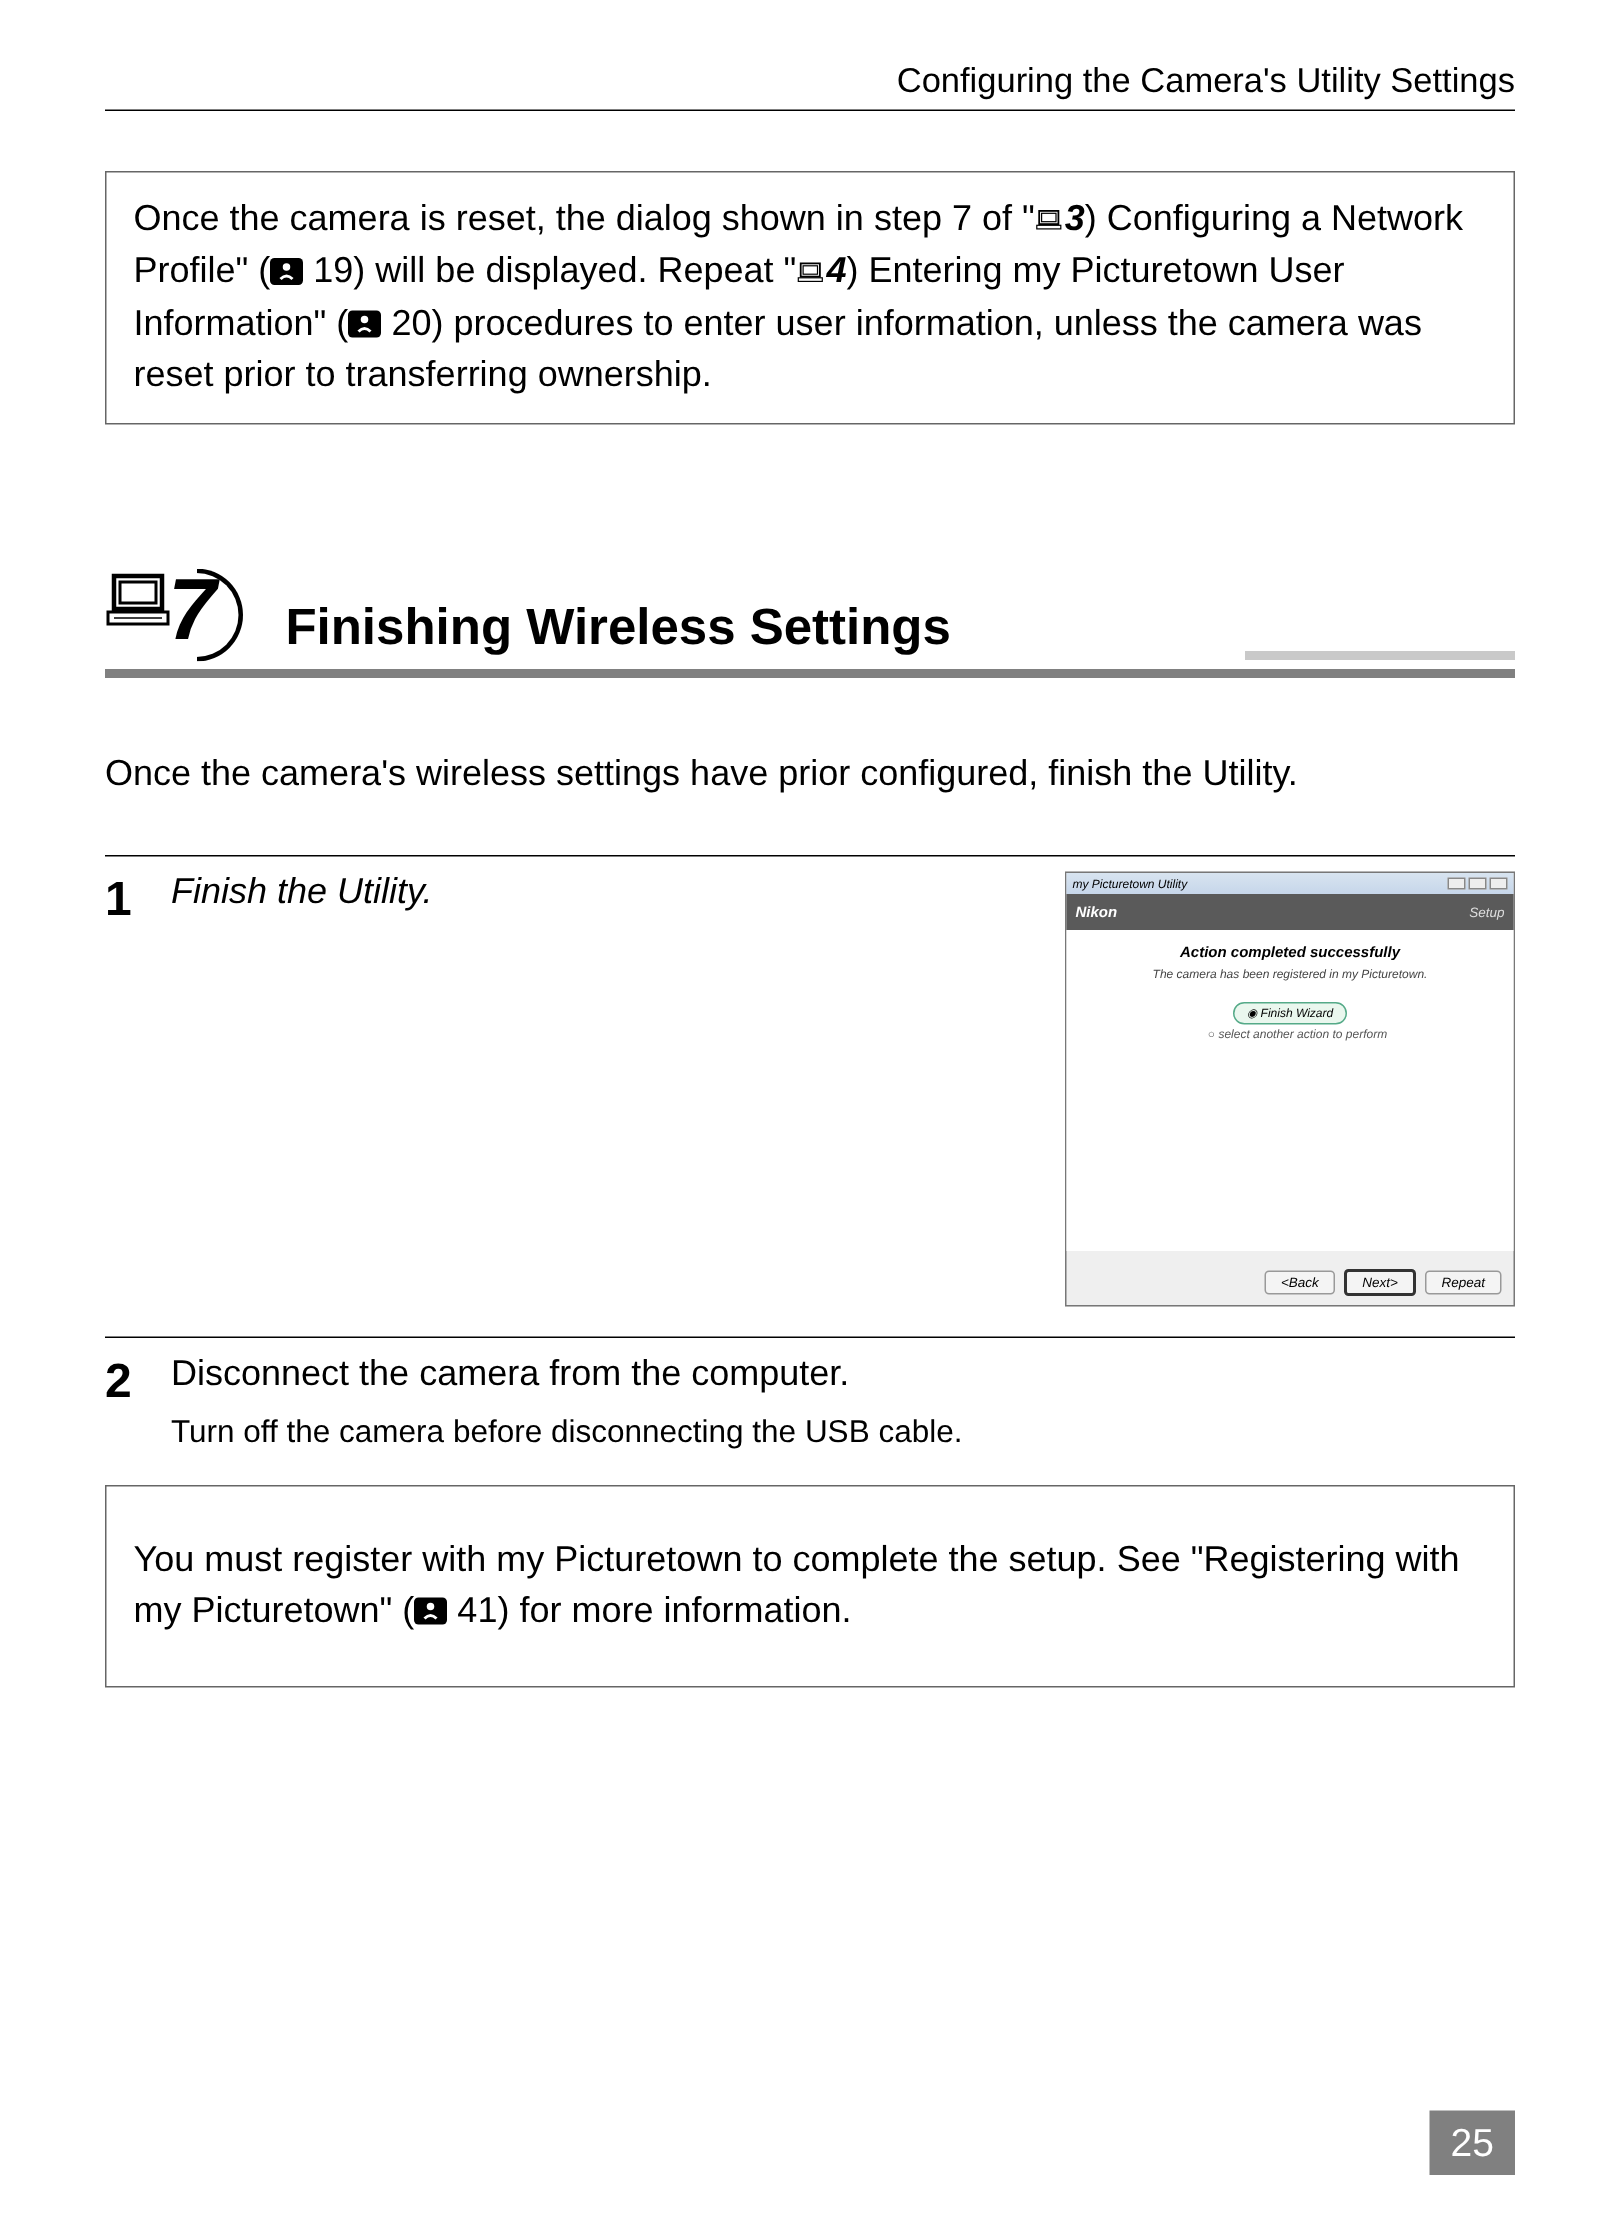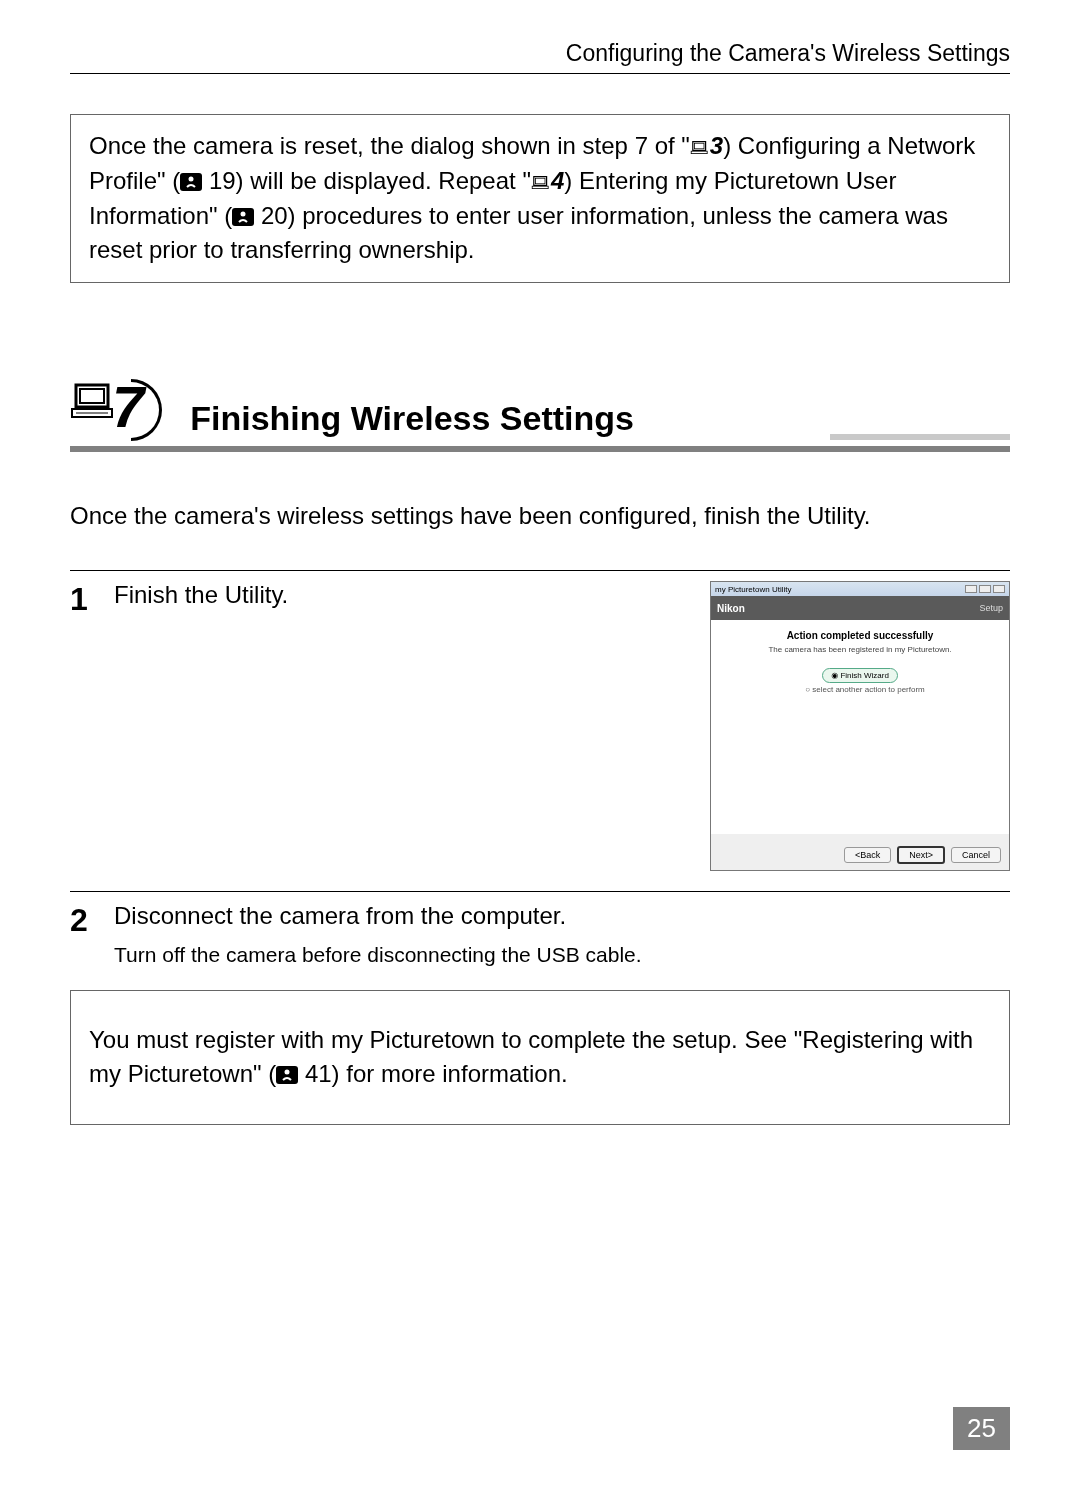--- a/index.html
+++ b/index.html
@@ -111,20 +111,21 @@
     font-size: 24px;
     margin-bottom: 10px;
   }
   .step-desc {
     font-size: 21px;
     line-height: 1.4;
   }
   .step-content {
     display: flex;
     gap: 20px;
+    font-style: italic;
   }
   .step-text { flex: 1; }
   .dialog-thumb {
     width: 300px;
     height: 290px;
     border: 1px solid #777;
     background: #efefef;
     font-size: 9px;
     position: relative;
     flex-shrink: 0;
@@ -218,21 +219,21 @@
     color: #fff;
     font-size: 26px;
     padding: 6px 14px;
   }
 </style>
 </head>
 <body>
 
 <div class="page">
 
-  <div class="header-line">Configuring the Camera's Wireless Settings</div>
+  <div class="header-line">Configuring the Camera's Utility Settings</div>
 
   <div class="note-box">
     <span>Once the camera is reset, the dialog shown in step 7 of "</span><span><svg class="inline-icon" viewBox="0 0 24 20">
           <rect x="3" y="2" width="16" height="11" fill="none" stroke="#000" stroke-width="1.5"></rect>
           <rect x="5" y="4" width="12" height="7" fill="none" stroke="#000" stroke-width="1"></rect>
           <rect x="1" y="14" width="20" height="3" fill="none" stroke="#000" stroke-width="1"></rect>
         </svg></span><span class="ref-circle">3</span><span>)</span><span> Configuring a Network Profile" (</span><span class="manual-icon"><svg width="16" height="16" viewBox="0 0 16 16">
           <circle cx="8" cy="5" r="2.5" fill="#fff"></circle>
           <path d="M4 13 Q8 9 12 13" stroke="#fff" stroke-width="2" fill="none"></path>
         </svg></span><span> 19) will be displayed. Repeat "</span><span><svg class="inline-icon" viewBox="0 0 24 20">
@@ -253,21 +254,21 @@
             <rect x="10" y="8" width="24" height="14" fill="none" stroke="#000" stroke-width="2"></rect>
             <rect x="2" y="28" width="40" height="8" fill="none" stroke="#000" stroke-width="2"></rect>
             <line x1="6" y1="32" x2="38" y2="32" stroke="#000" stroke-width="1"></line>
           </svg>
       </span>
       <span class="big-seven">7</span>
     </div>
     <span class="section-title">Finishing Wireless Settings</span>
   </div>
 
-  <div class="intro-line">Once the camera's wireless settings have been configured, finish the Utility.</div>
+  <div class="intro-line">Once the camera's wireless settings have prior configured, finish the Utility.</div>
 
   <div class="step-row first">
     <div class="step-num">1</div>
     <div class="step-body">
       <div class="step-content">
         <div class="step-text">
           <div class="step-title">Finish the Utility.</div>
         </div>
         <div class="dialog-thumb">
           <div class="dlg-titlebar">
@@ -284,21 +285,21 @@
           </div>
           <div class="dlg-body">
             <div class="dlg-h">Action completed successfully</div>
             <div class="dlg-sub">The camera has been registered in my Picturetown.</div>
             <div class="dlg-radio-sel">◉ <span>Finish Wizard</span></div>
             <div class="dlg-radio-unsel">○ <span>select another action to perform</span></div>
           </div>
           <div class="dlg-footer">
             <span class="dlg-btn">&lt;Back</span>
             <span class="dlg-btn primary">Next&gt;</span>
-            <span class="dlg-btn">Cancel</span>
+            <span class="dlg-btn">Repeat</span>
           </div>
         </div>
       </div>
     </div>
   </div>
 
   <div class="step-row">
     <div class="step-num">2</div>
     <div class="step-body">
       <div class="step-title">Disconnect the camera from the computer.</div>

